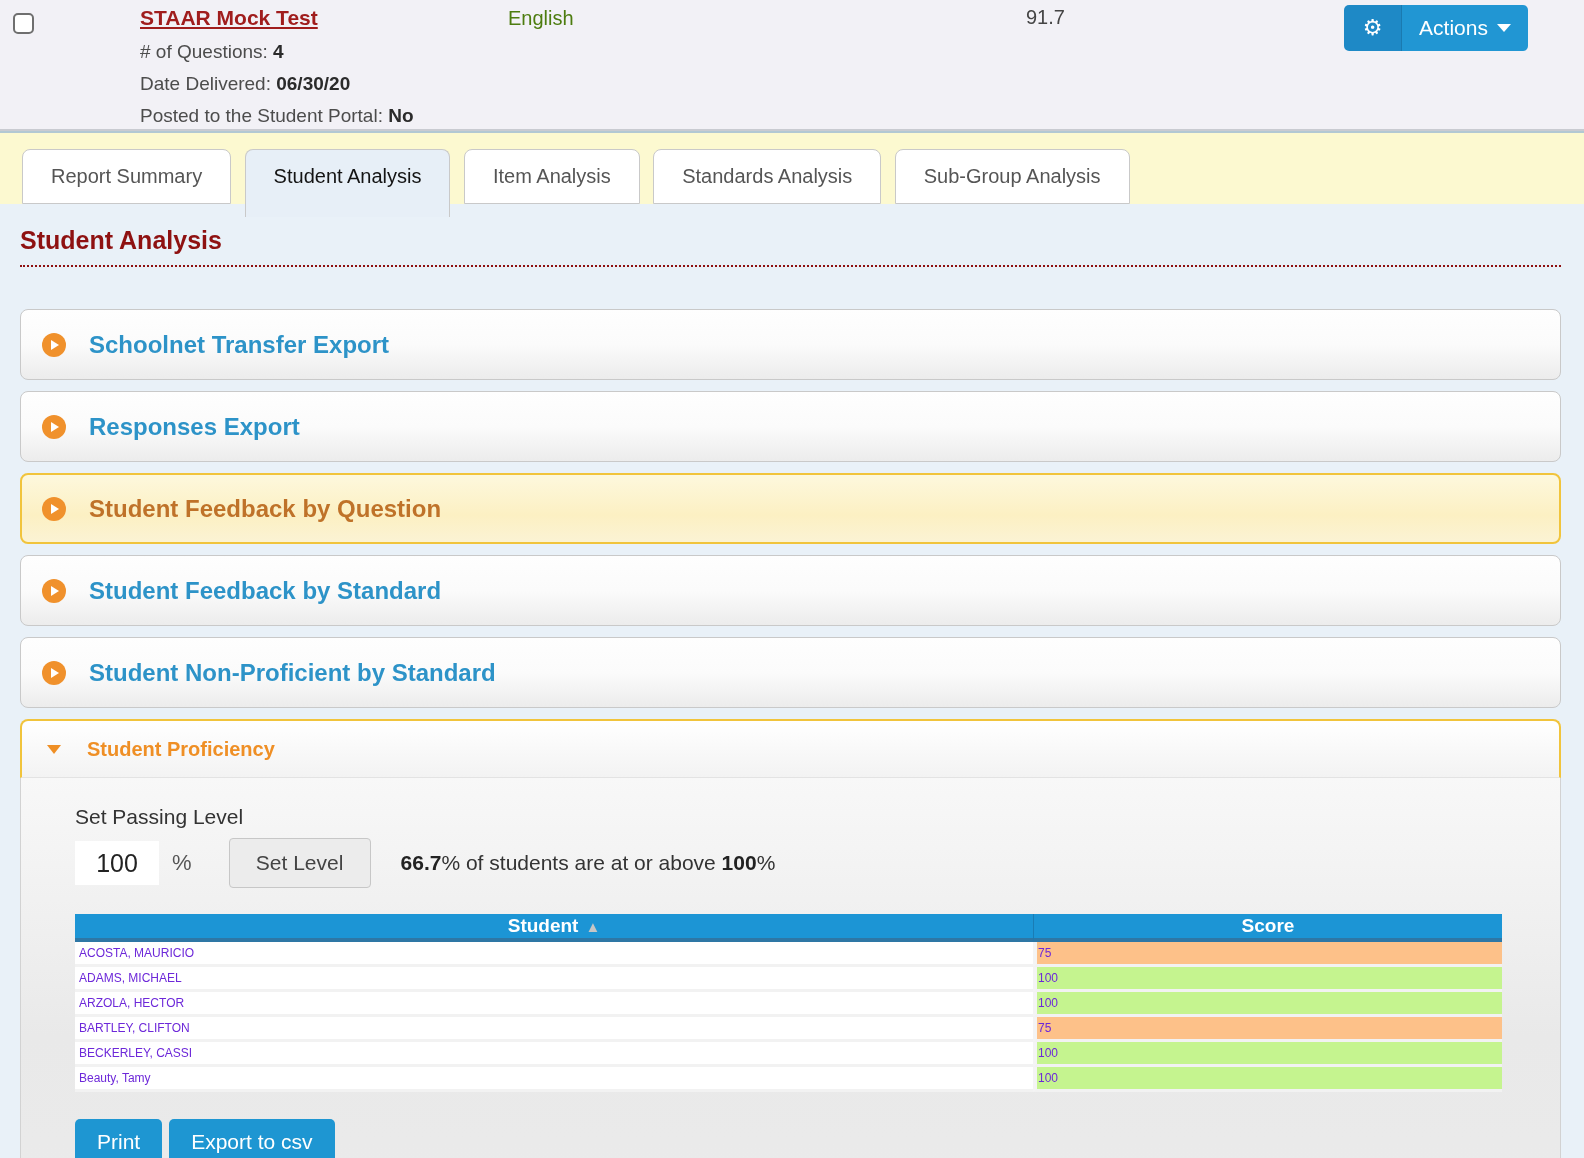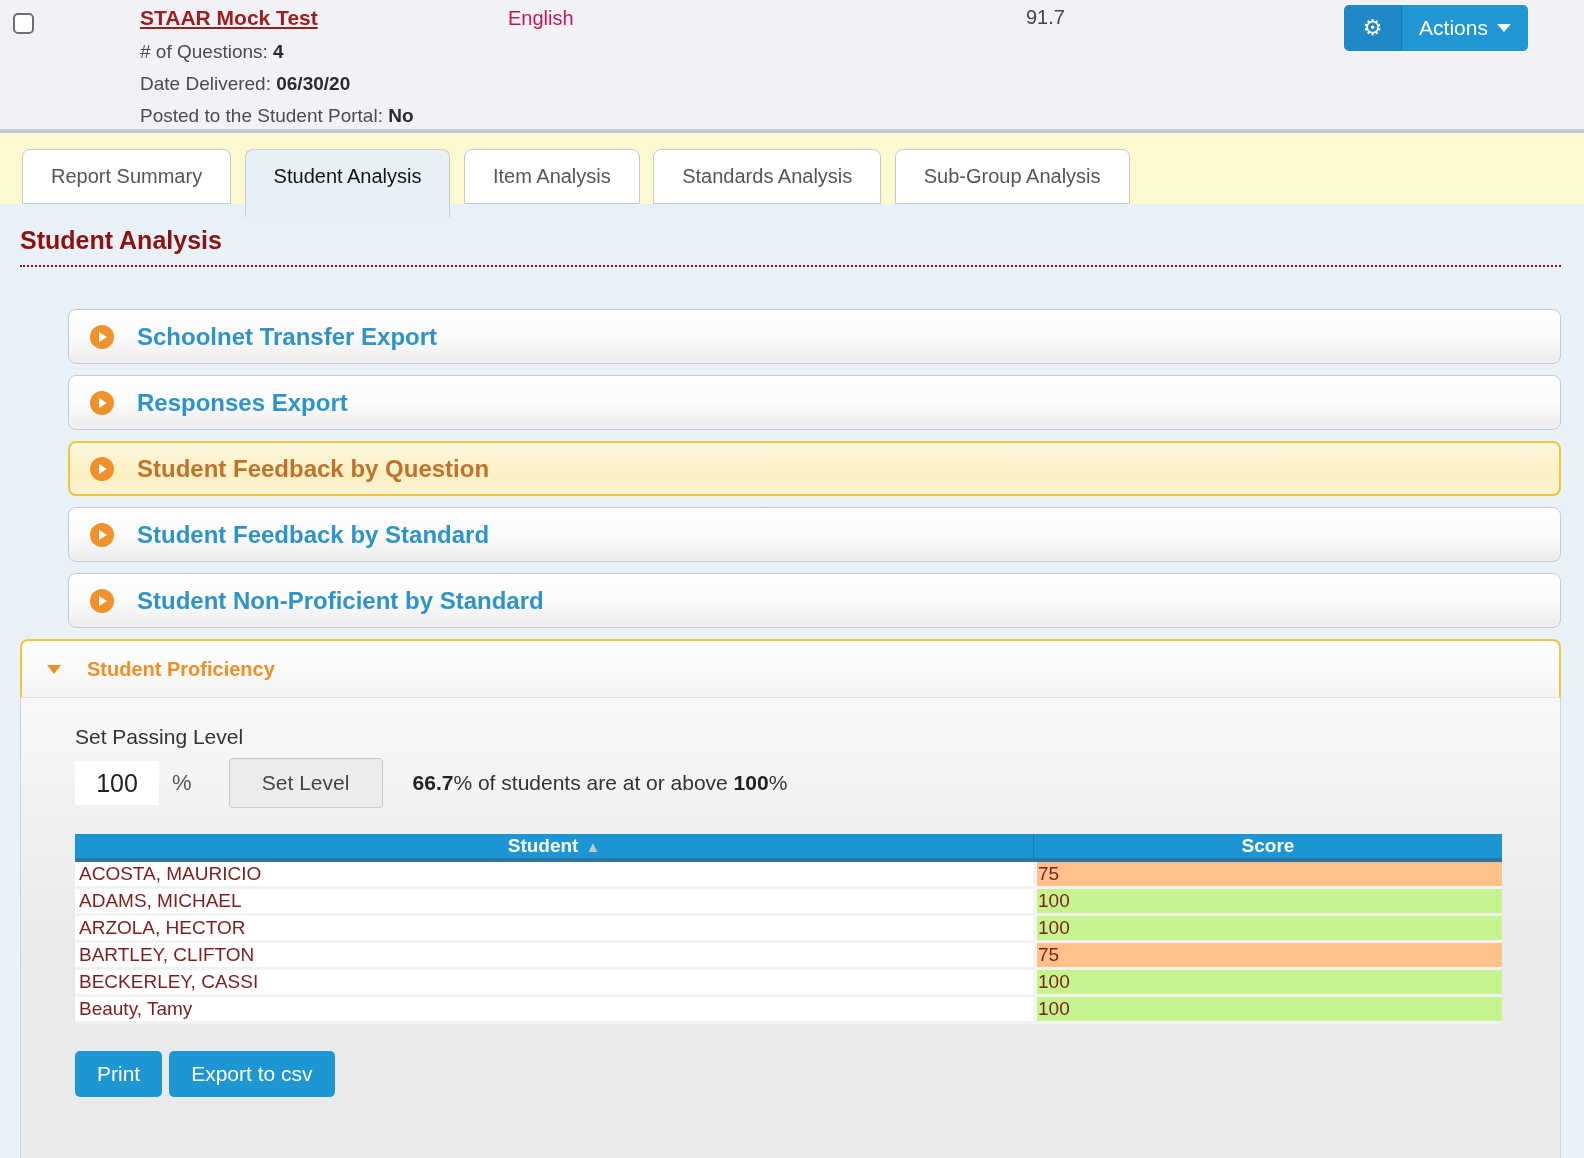--- a/index.html
+++ b/index.html
@@ -12,21 +12,21 @@
 
   
   .test-header { position:relative; height:131px; background:#f2f1f6; border-bottom:2px solid #c9cbd1; }
   .checkbox { position:absolute; left:13px; top:13px; width:21px; height:21px;
     background:#fff; border:2px solid #6f6f6f; border-radius:5px; cursor:pointer; }
   .test-info { position:absolute; left:140px; top:6px; }
   .test-link { display:inline-block; font-size:21px; font-weight:bold; color:#a01d1d;
     text-decoration:underline; cursor:pointer; }
   .detail-line { margin-top:11px; font-size:19px; color:#4c4c4c; line-height:21px; }
   .detail-line b { color:#2b2b2b; }
-  .hdr-lang  { position:absolute; left:508px; top:7px;  font-size:20px; color:#be185d; }
+  .hdr-lang  { position:absolute; left:508px; top:7px;  font-size:20px; color:#4d7c0f; }
   .hdr-score { position:absolute; left:1026px; top:6px; font-size:20px; color:#454545; }
   .btn-group { position:absolute; top:5px; right:56px; height:46px; display:flex;
     border-radius:5px; overflow:hidden; }
   .gear-btn { width:57px; height:100%; background:#1e89c6; color:#fff; font-size:22px;
     border:none; display:flex; align-items:center; justify-content:center; cursor:pointer; }
   .actions-btn { width:127px; height:100%; background:#2196d3; color:#fff; font-size:21px;
     border:none; border-left:1px solid #1a7ab0; display:flex; align-items:center;
     justify-content:center; gap:9px; cursor:pointer; font-family:inherit; }
   .caret-down-white { width:0; height:0; border-left:7px solid transparent;
     border-right:7px solid transparent; border-top:8px solid #fff; }
@@ -38,24 +38,24 @@
     padding:0 28px; margin-right:9px; background:#fff; border:1px solid #c9c9c9;
     border-radius:8px 8px 0 0; font-size:20px; color:#555; cursor:pointer;
     position:relative; }
   .tab.active { height:68px; background:#e7eff7; border-bottom:none; color:#141414; z-index:3; }
 
   
   .content { position:relative; z-index:1; padding:22px 23px 0 20px; }
   .page-heading { margin:0 0 42px 0; font-size:25px; font-weight:bold; color:#8e1111;
     padding-bottom:10px; border-bottom:2px dotted #8e1111; line-height:29px; }
 
-  .acc-row { height:55px; display:flex; align-items:center; padding-left:21px;
+  .acc-row { height:71px; display:flex; align-items:center; padding-left:21px;
     margin-bottom:11px; cursor:pointer;
     background:linear-gradient(180deg,#fefefe 0%,#fbfbfb 50%,#ececec 100%);
-    border:1px solid #c9c9c9; border-radius:8px;margin-left:48px; }
+    border:1px solid #c9c9c9; border-radius:8px; }
   .acc-row.highlight { padding-left:20px;
     background:linear-gradient(180deg,#fdf8dd 0%,#fcf0c3 60%,#fbf3d4 100%);
     border:2px solid #f1c43c; }
   .circle-icon { width:24px; height:24px; border-radius:50%; background:#f0912c;
     display:flex; align-items:center; justify-content:center; flex:none; }
   .circle-icon::after { content:""; width:0; height:0; border-left:8px solid #fff;
     border-top:5px solid transparent; border-bottom:5px solid transparent; margin-left:2px; }
   .acc-label { margin-left:23px; font-size:24px; font-weight:bold; color:#2d93c8; }
   .acc-row.highlight .acc-label { color:#bf7229; }
 
@@ -68,33 +68,33 @@
   .prof-title { margin-left:26px; font-size:20px; font-weight:bold; color:#ef8f25; }
   .prof-body { border-left:1px solid #d2d2d2; border-right:1px solid #d2d2d2;
     background:linear-gradient(180deg,#f8f8f8 0%,#e9e9e9 55%,#ebebeb 100%);
     padding:27px 0 60px 54px; min-height:470px; }
 
   .passing-label { font-size:21px; color:#333; margin-bottom:9px; }
   .level-row { display:flex; align-items:center; }
   .level-input { width:84px; height:44px; border:none; background:#fff; font-size:25px;
     text-align:center; color:#222; font-family:inherit; outline:none; }
   .pct-sign { margin-left:13px; font-size:22px; color:#555; }
-  .set-level-btn { margin-left:37px; width:154px; height:50px; background:#ececec;
+  .set-level-btn { margin-left:37px; width:142px; height:50px; background:#ececec;
     border:1px solid #c7c7c7; border-radius:4px; font-size:21px; color:#444;
     cursor:pointer; font-family:inherit; }
   .summary { margin-left:30px; font-size:21px; color:#333; }
   .summary b { color:#222; }
 
   table.prof-table { margin-top:26px; border-collapse:separate; border-spacing:0;
     width:1427px; table-layout:fixed; }
   .prof-table th { background:#1c95d5; color:#fff; font-size:19px; font-weight:bold;
     height:20px; border-bottom:4px solid #2e77a5; text-align:center; cursor:pointer; }
   .prof-table th.score-th { border-left:1px solid #1a7cb4; }
   .sort-icon { color:#c6c6c6; font-size:15px; margin-left:7px; }
-  .prof-table td { height:25px; border-bottom:3px solid #f2f2f2; font-size:19px; color:#7f1d1d; }
+  .prof-table td { height:25px; border-bottom:3px solid #f2f2f2; font-size:12px; color:#6d28d9; }
   .prof-table td.name-cell { background:#fff; padding-left:4px; text-align:left; }
   .prof-table td.score-cell { border-left:4px solid #f4f4f4; }
   .prof-table td.score-cell[data-band="below"] { background:#fdc189; }
   .prof-table td.score-cell[data-band="above"] { background:#c5f48f; }
 
   .btn-row { margin-top:27px; display:flex; gap:7px; }
   .blue-btn { height:46px; background:#1e96d2; color:#fff; border:none; border-radius:5px;
     font-size:21px; padding:0 22px; cursor:pointer; font-family:inherit; }
 </style>
 </head>

